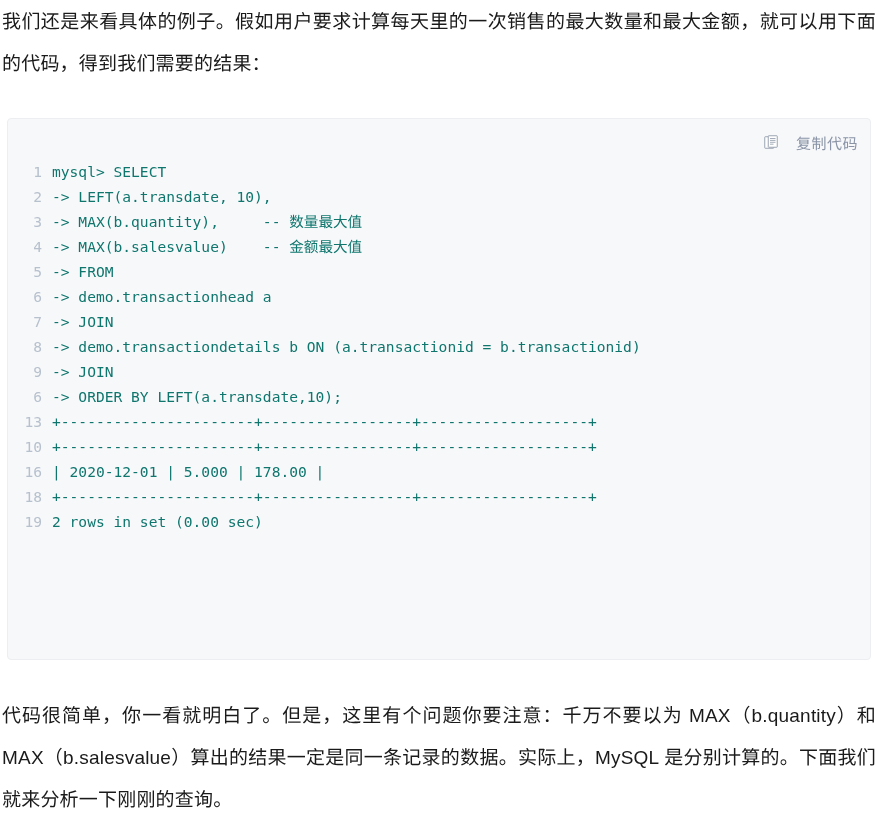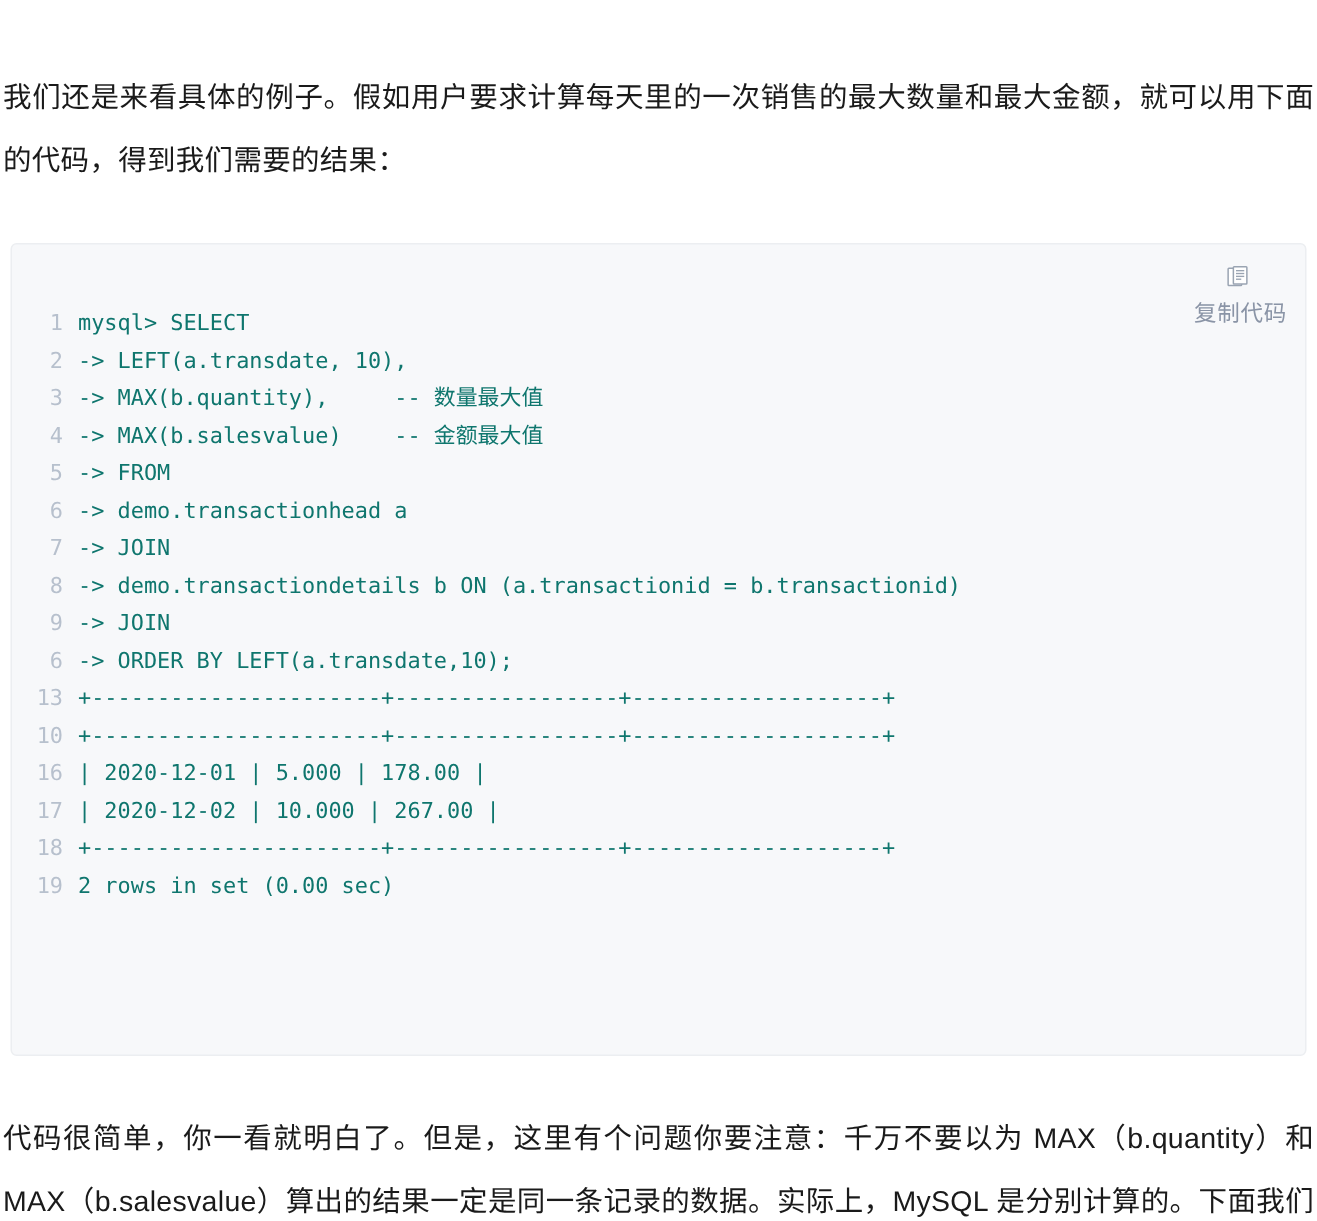--- a/index.html
+++ b/index.html
@@ -15,21 +15,20 @@
     font-family: "Liberation Sans", "DejaVu Sans", sans-serif;
     color: #1a1a1a;
     -webkit-font-smoothing: antialiased;
   }
 
   .article {
     position: relative;
     width: 878px;
     height: 682px;
     box-sizing: border-box;
-    margin-top: 44px;
   }
 
   
   .para {
     font-size: 19px;
     line-height: 42px;
     color: #1a1a1a;
     letter-spacing: 0.2px;
     margin: 0;
     padding: 0 6px 0 2px;
@@ -62,25 +61,24 @@
     border-radius: 4px;
     overflow: hidden;
   }
 
   .code-toolbar {
     position: absolute;
     right: 8px;
     top: 11px;
     display: flex;
     align-items: center;
-    gap: 4px;
+    gap: 15px;
     cursor: pointer;
     user-select: none;
     padding: 2px 4px;
-    flex-direction: column;
   }
   .copy-icon {
     display: inline-block;
     width: 17px;
     height: 17px;
     line-height: 0;
   }
   .copy-icon svg { display: block; }
   .copy-label {
     font-size: 15px;
@@ -197,24 +195,20 @@
       </div>
       <div class="code-line">
         <span class="ln">10</span>
         <span class="lc">+----------------------+-----------------+-------------------+</span>
       </div>
       <div class="code-line">
         <span class="ln">16</span>
         <span class="lc">| 2020-12-01 | 5.000 | 178.00 |</span>
       </div>
       <div class="code-line">
-        <span class="ln">17</span>
-        <span class="lc">| 2020-12-02 | 10.000 | 267.00 |</span>
-      </div>
-      <div class="code-line">
         <span class="ln">18</span>
         <span class="lc">+----------------------+-----------------+-------------------+</span>
       </div>
       <div class="code-line">
         <span class="ln">19</span>
         <span class="lc">2 rows in set (0.00 sec)</span>
       </div>
 
     </div>
   </div>

